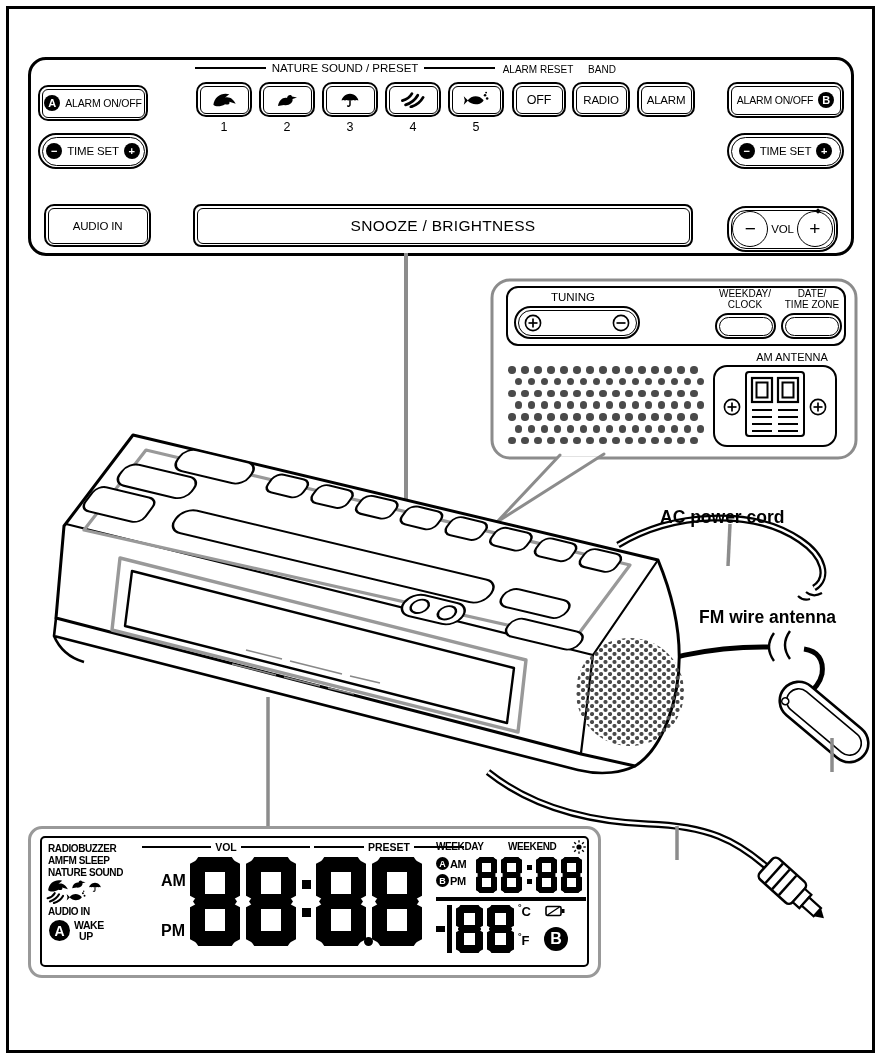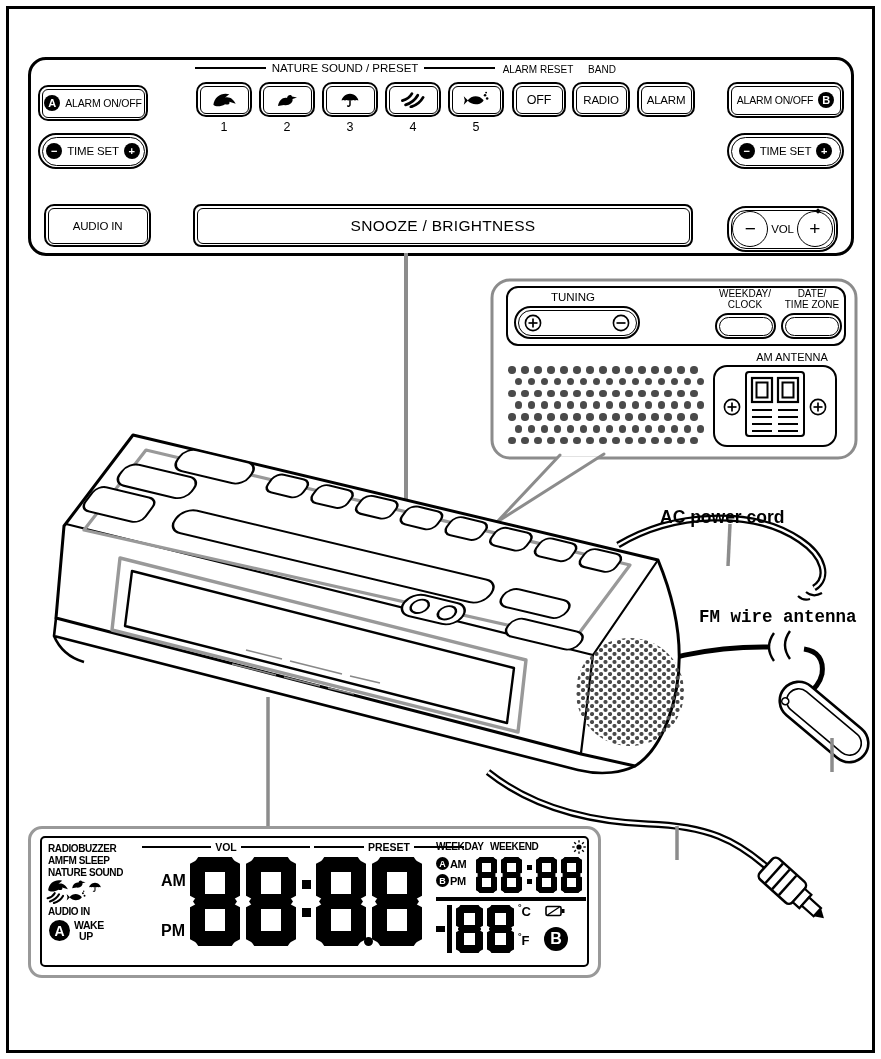--- a/index.html
+++ b/index.html
@@ -435,21 +435,21 @@
     </g>
   </g>
 
   <line x1="250" y1="277" x2="250" y2="406" stroke="#8c8c8c" stroke-width="3.5"></line>
   <line x1="712" y1="104" x2="710" y2="146" stroke="#8c8c8c" stroke-width="3.5"></line>
   <line x1="814" y1="318" x2="814" y2="352" stroke="#8c8c8c" stroke-width="3.5"></line>
   <line x1="659" y1="406" x2="659" y2="440" stroke="#8c8c8c" stroke-width="3.5"></line>
 </svg>
 
 <div class="boldlbl" style="left:660px;top:506px;">AC power cord</div>
-<div class="boldlbl" style="left:699px;top:606px;font-family:Liberation Mono, monospace;">FM wire antenna</div>
+<div class="boldlbl" style="left:699px;top:606px;">FM wire antenna</div>
 
 <div id="lcd-outer">
  <div id="lcd-inner">
 
   <div class="lcdtxt" style="left:6px;top:5px;">RADIOBUZZER</div>
   <div class="lcdtxt" style="left:6px;top:17px;">AMFM SLEEP</div>
   <div class="lcdtxt" style="left:6px;top:29px;">NATURE SOUND</div>
 
   <div class="abs" style="left:4px;top:40px;width:60px;height:26px;">
     <svg width="23" height="15" style="position:absolute;left:0;top:0;">
@@ -526,21 +526,21 @@
             <div class="s sv" style="right: 0px; top: 3%; width: 15px; height: 45%;"></div>
             <div class="s sv" style="left: 0px; bottom: 3%; width: 15px; height: 45%;"></div>
             <div class="s sv" style="right: 0px; bottom: 3%; width: 15px; height: 45%;"></div>
           </div>
   </div>
   <div class="dot" style="left:260px;top:42px;width:9px;height:9px;"></div>
   <div class="dot" style="left:260px;top:70px;width:9px;height:9px;"></div>
   <div class="dot" style="left:322px;top:99px;width:9px;height:9px;border-radius:50%;"></div>
 
   <div class="lcdtxt" style="left:394px;top:3px;">WEEKDAY</div>
-  <div class="lcdtxt" style="left:448px;top:3px;">WEEKEND</div>
+  <div class="lcdtxt" style="left:466px;top:3px;">WEEKEND</div>
   <svg width="14" height="14" style="position:absolute;left:530px;top:2px;">
           <use href="#i-sun"></use>
         </svg>
 
   <div class="abs hflex" style="left:394px;top:19px;gap:1px;">
     <span class="badge b12">A</span>
           <span class="lcdtxt" style="position:static;font-size:11px;">AM</span>
         </div>
   <div class="abs hflex" style="left:394px;top:36px;gap:1px;">
     <span class="badge b12">B</span>

